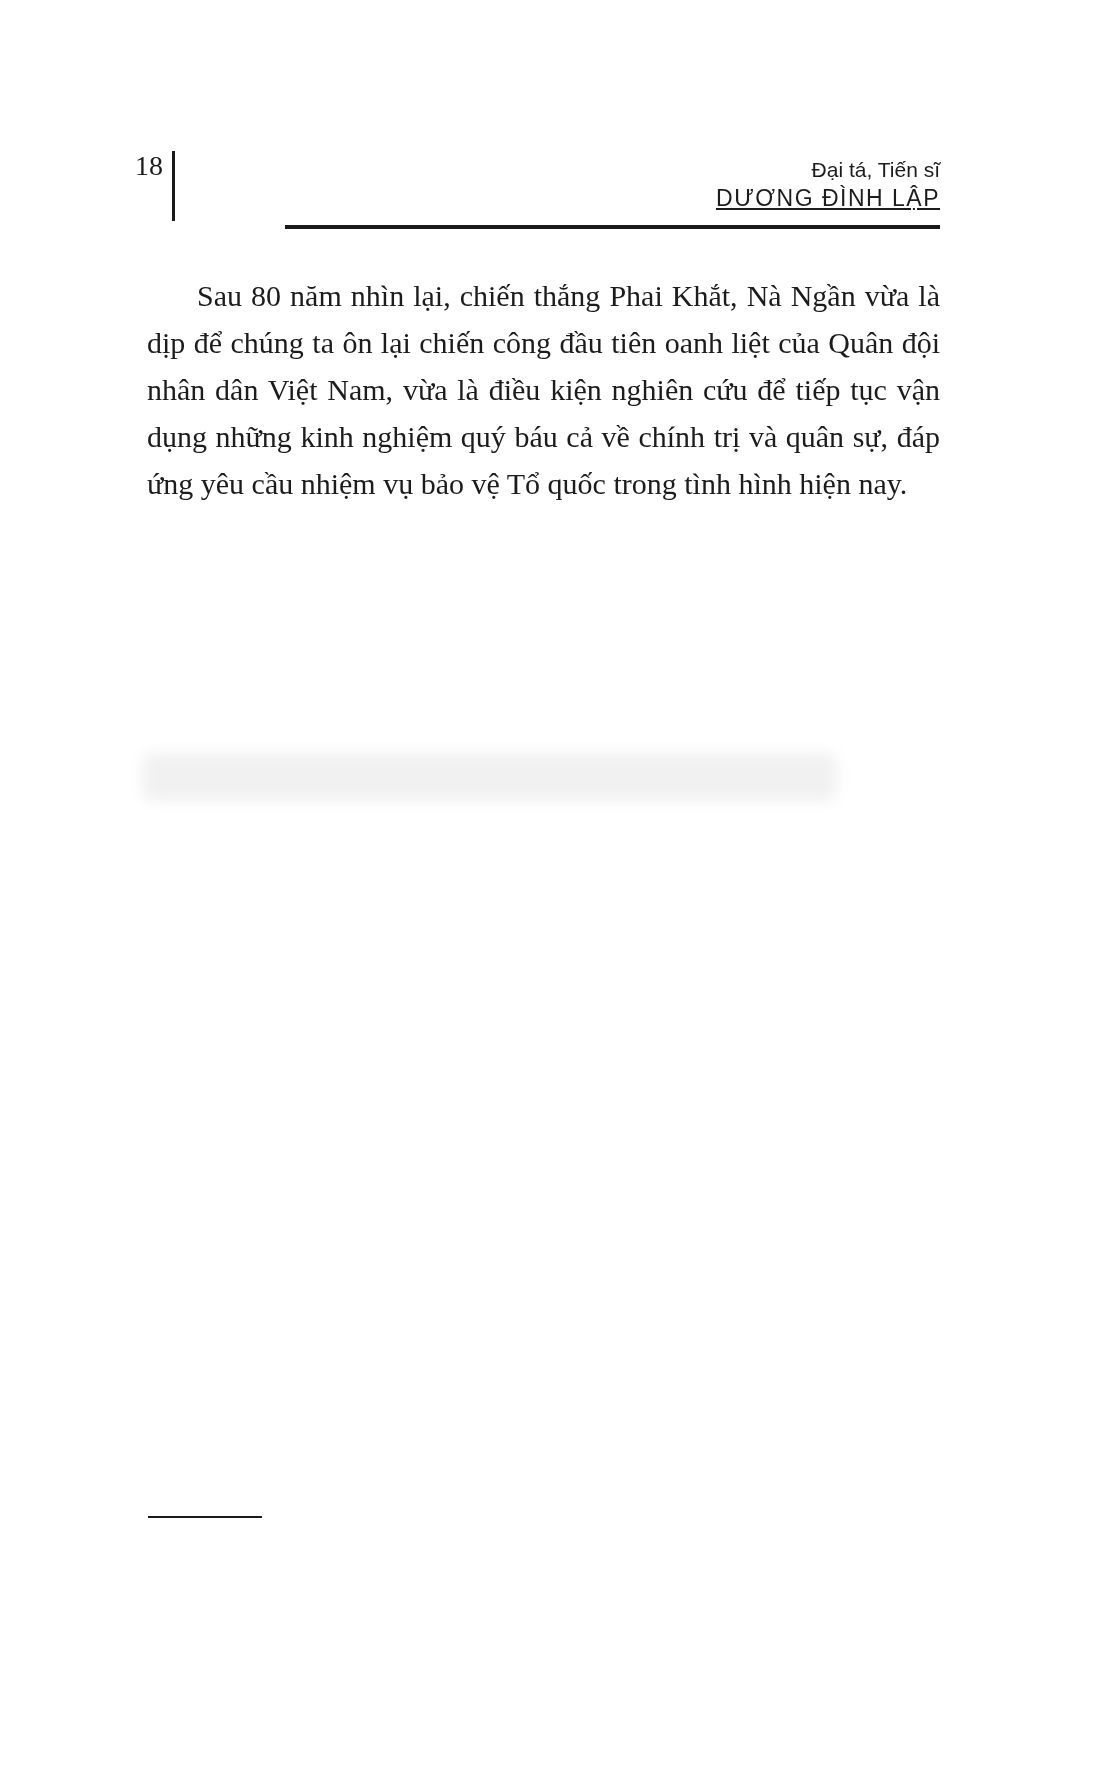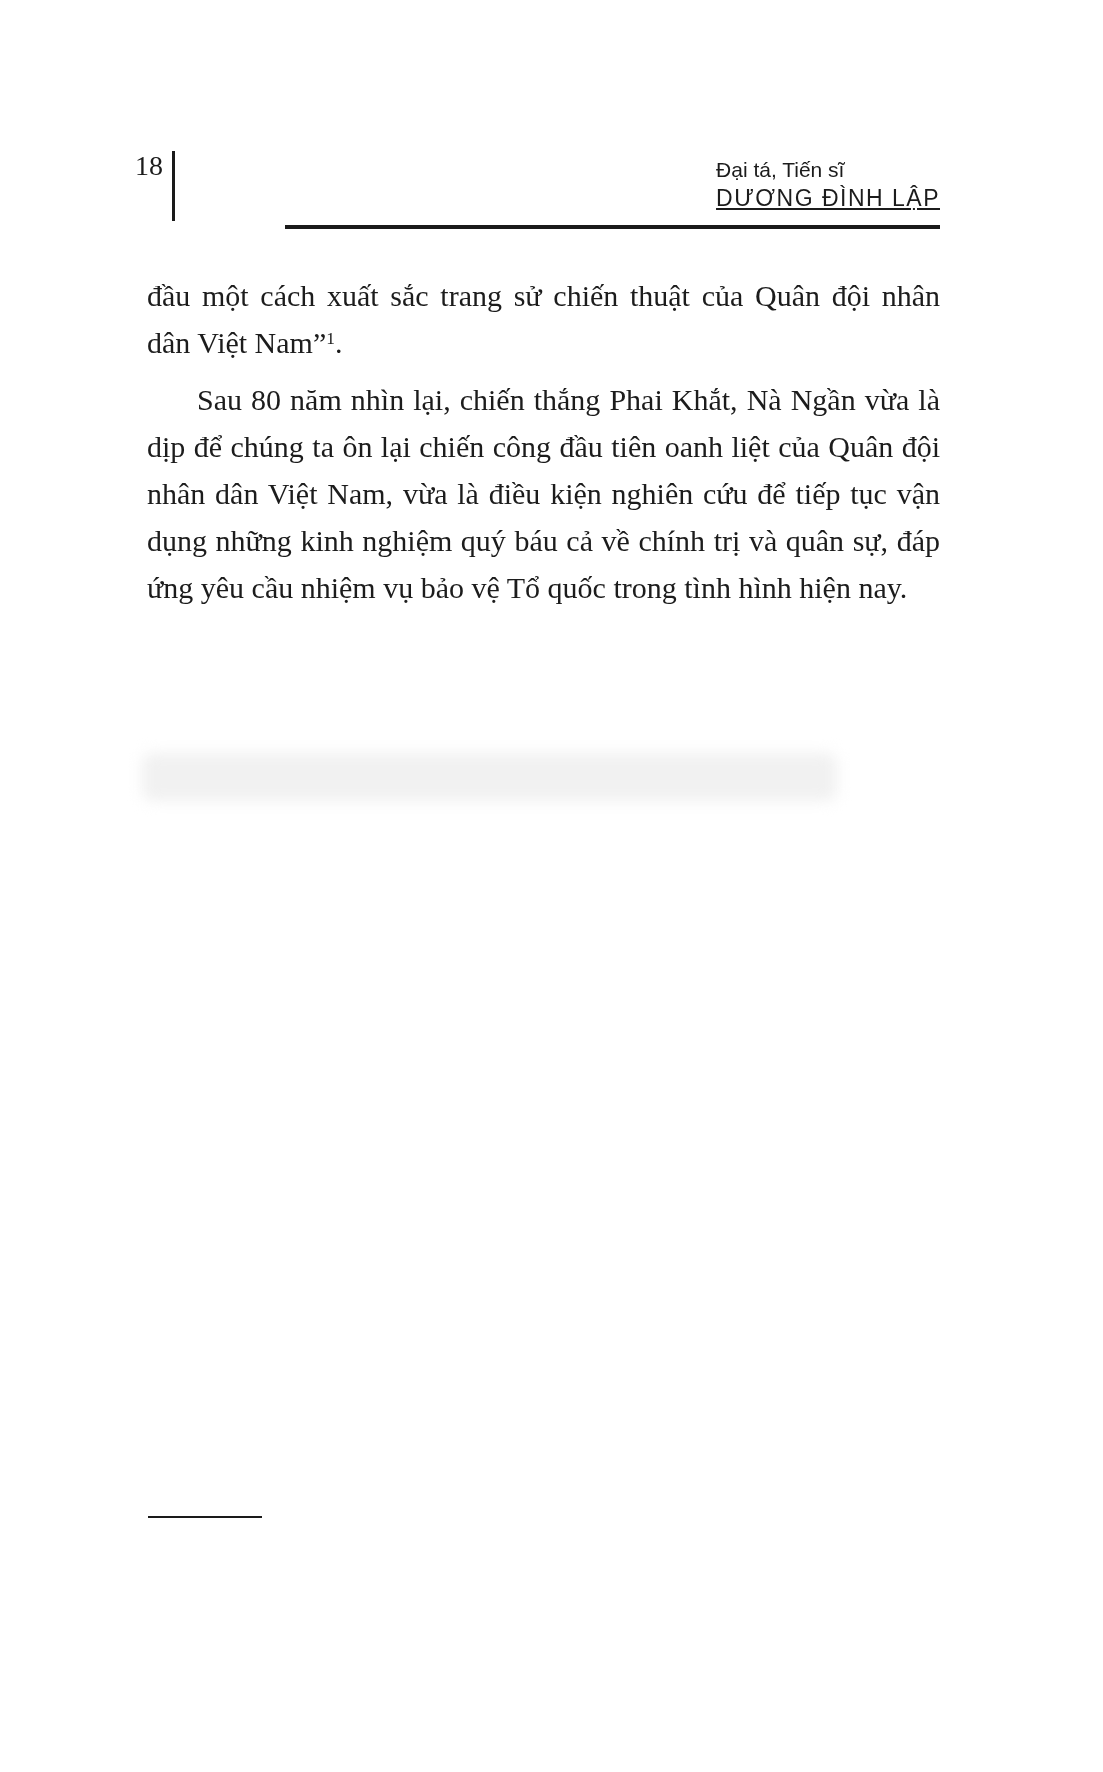--- a/index.html
+++ b/index.html
@@ -19,20 +19,21 @@
     font-size:28px; line-height:1;
     font-family:"Liberation Serif","DejaVu Serif",serif;
   }
   .pagenum-bar {
     position:absolute; left:172px; top:151px;
     width:3px; height:70px;
     background:var(--rule,#1a1a1a);
   }
   .header-right {
     position:absolute; right:163px; top:157px;
+    text-align:right;
     font-family:"Liberation Sans","DejaVu Sans",sans-serif;
     color:var(--text,#1c1c1c);
   }
   .author-title { font-size:21px; line-height:26px; }
   .author-name  { font-size:23px; line-height:30px; letter-spacing:1.5px;text-decoration:underline; }
   .header-rule {
     position:absolute; left:285px; top:225px;
     width:655px; height:4px;
     background:var(--rule,#1a1a1a);
   }
@@ -88,21 +89,20 @@
   <div class="pagenum-bar"></div>
 
   <div class="header-right">
     <div class="author-title">Đại tá, Tiến sĩ</div>
     <div class="author-name">DƯƠNG ĐÌNH LẬP</div>
   </div>
 
   <div class="header-rule"></div>
 
   <div class="body-text">
-    <p class="para"><span>đầu một cách xuất sắc trang sử chiến thuật của Quân đội nhân dân Việt Nam”</span><sup class="fnref">1</sup><span>.</span></p>
     <p class="para indent">Sau 80 năm nhìn lại, chiến thắng Phai Khắt, Nà Ngần vừa là dịp để chúng ta ôn lại chiến công đầu tiên oanh liệt của Quân đội nhân dân Việt Nam, vừa là điều kiện nghiên cứu để tiếp tục vận dụng những kinh nghiệm quý báu cả về chính trị và quân sự, đáp ứng yêu cầu nhiệm vụ bảo vệ Tổ quốc trong tình hình hiện nay.</p>
   </div>
 
   <div class="scan-artifact"></div>
 
   <div class="footnote-rule"></div>
 
 
 </div>
 

